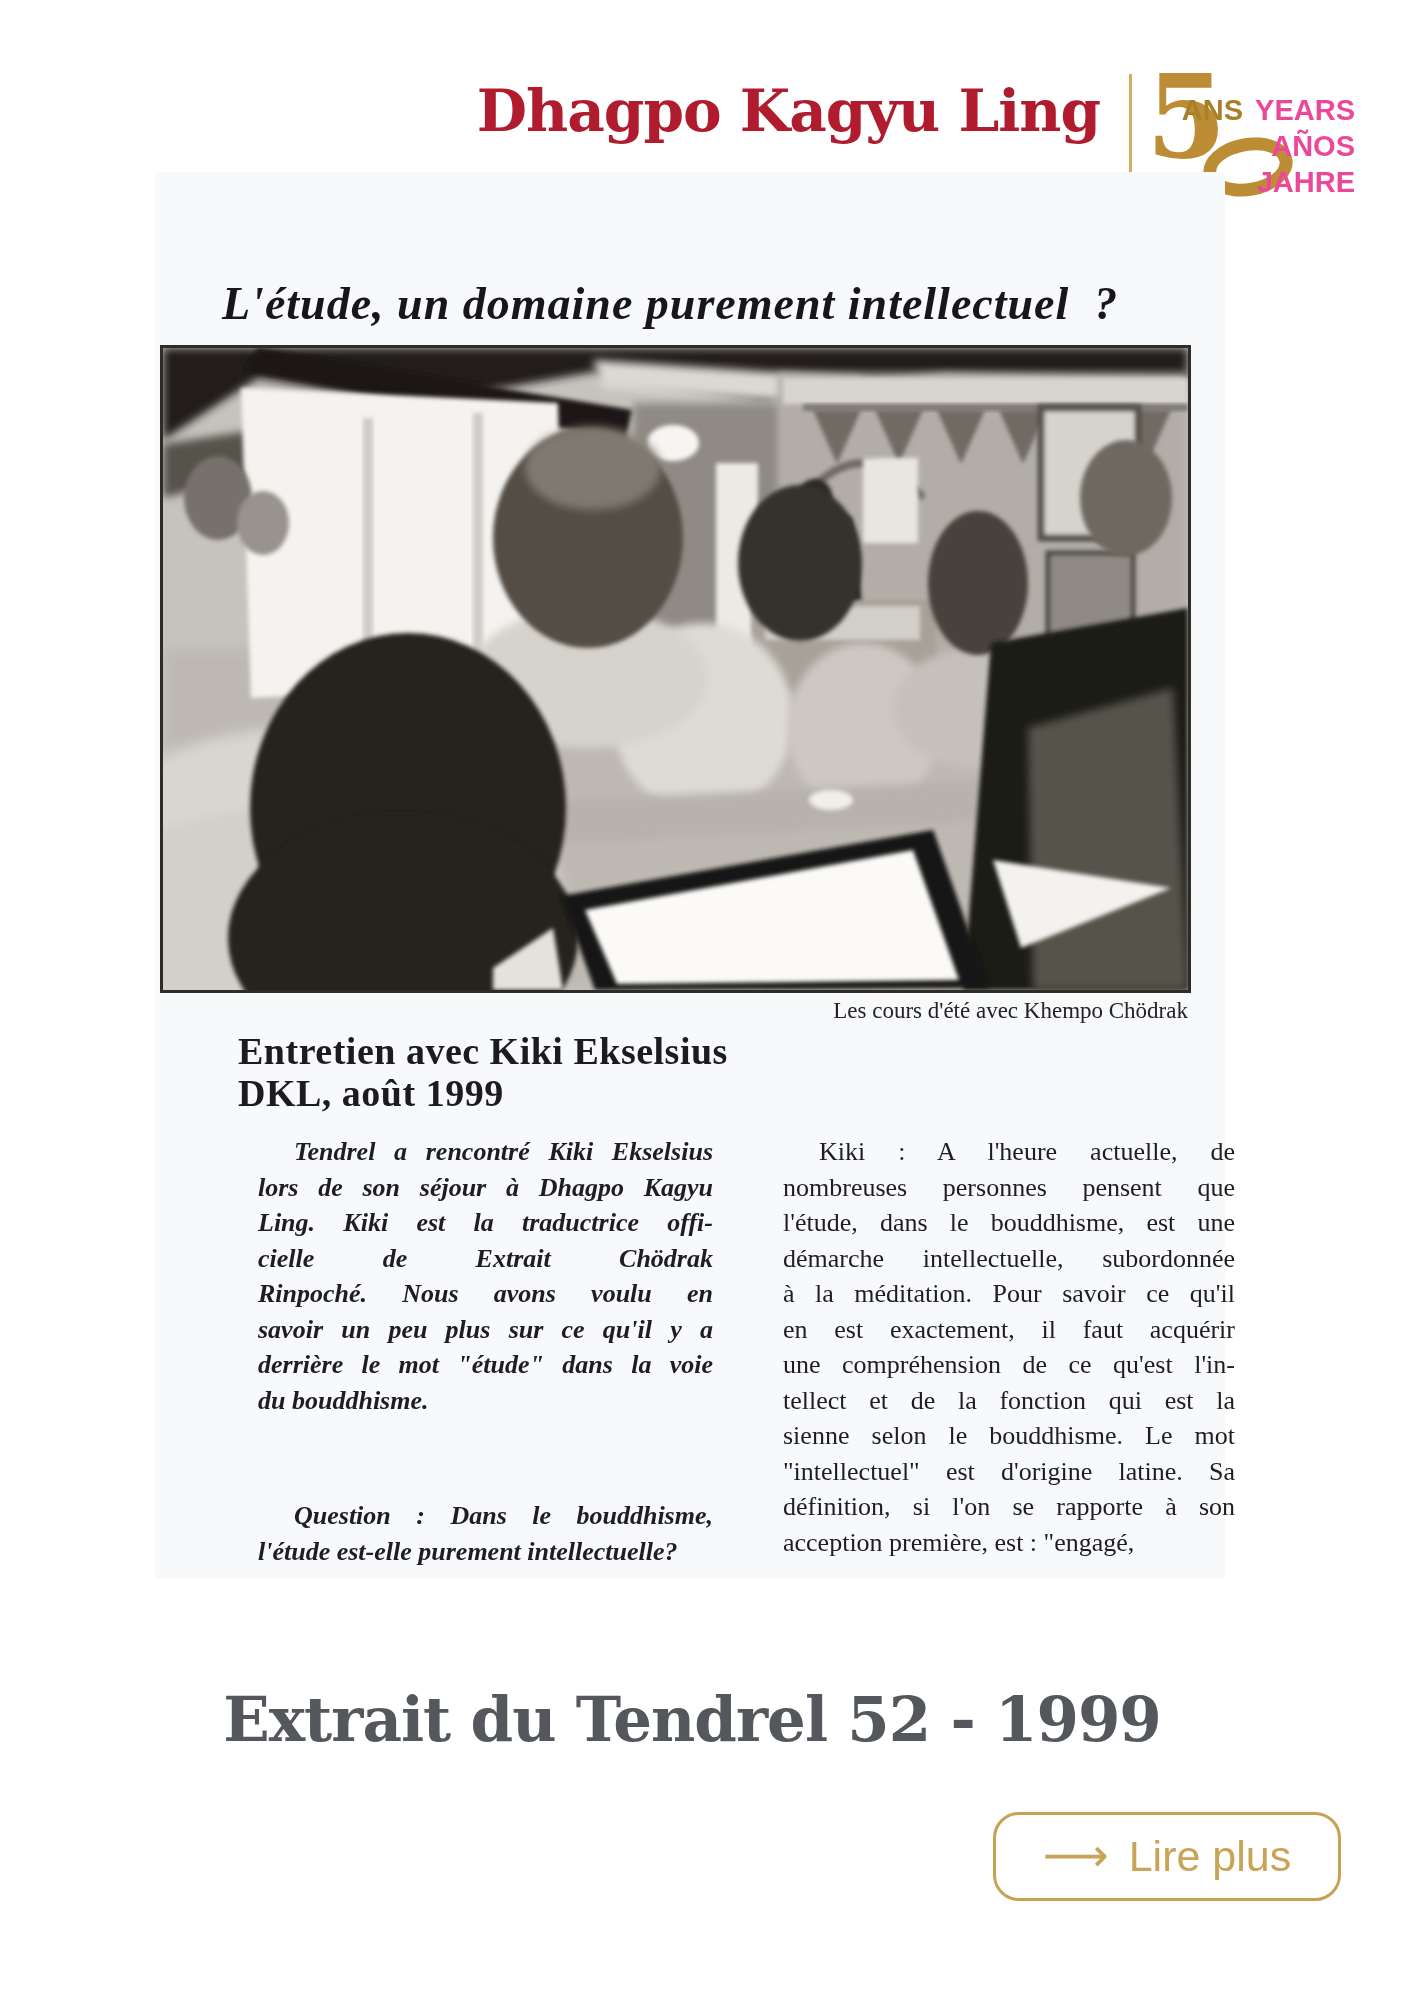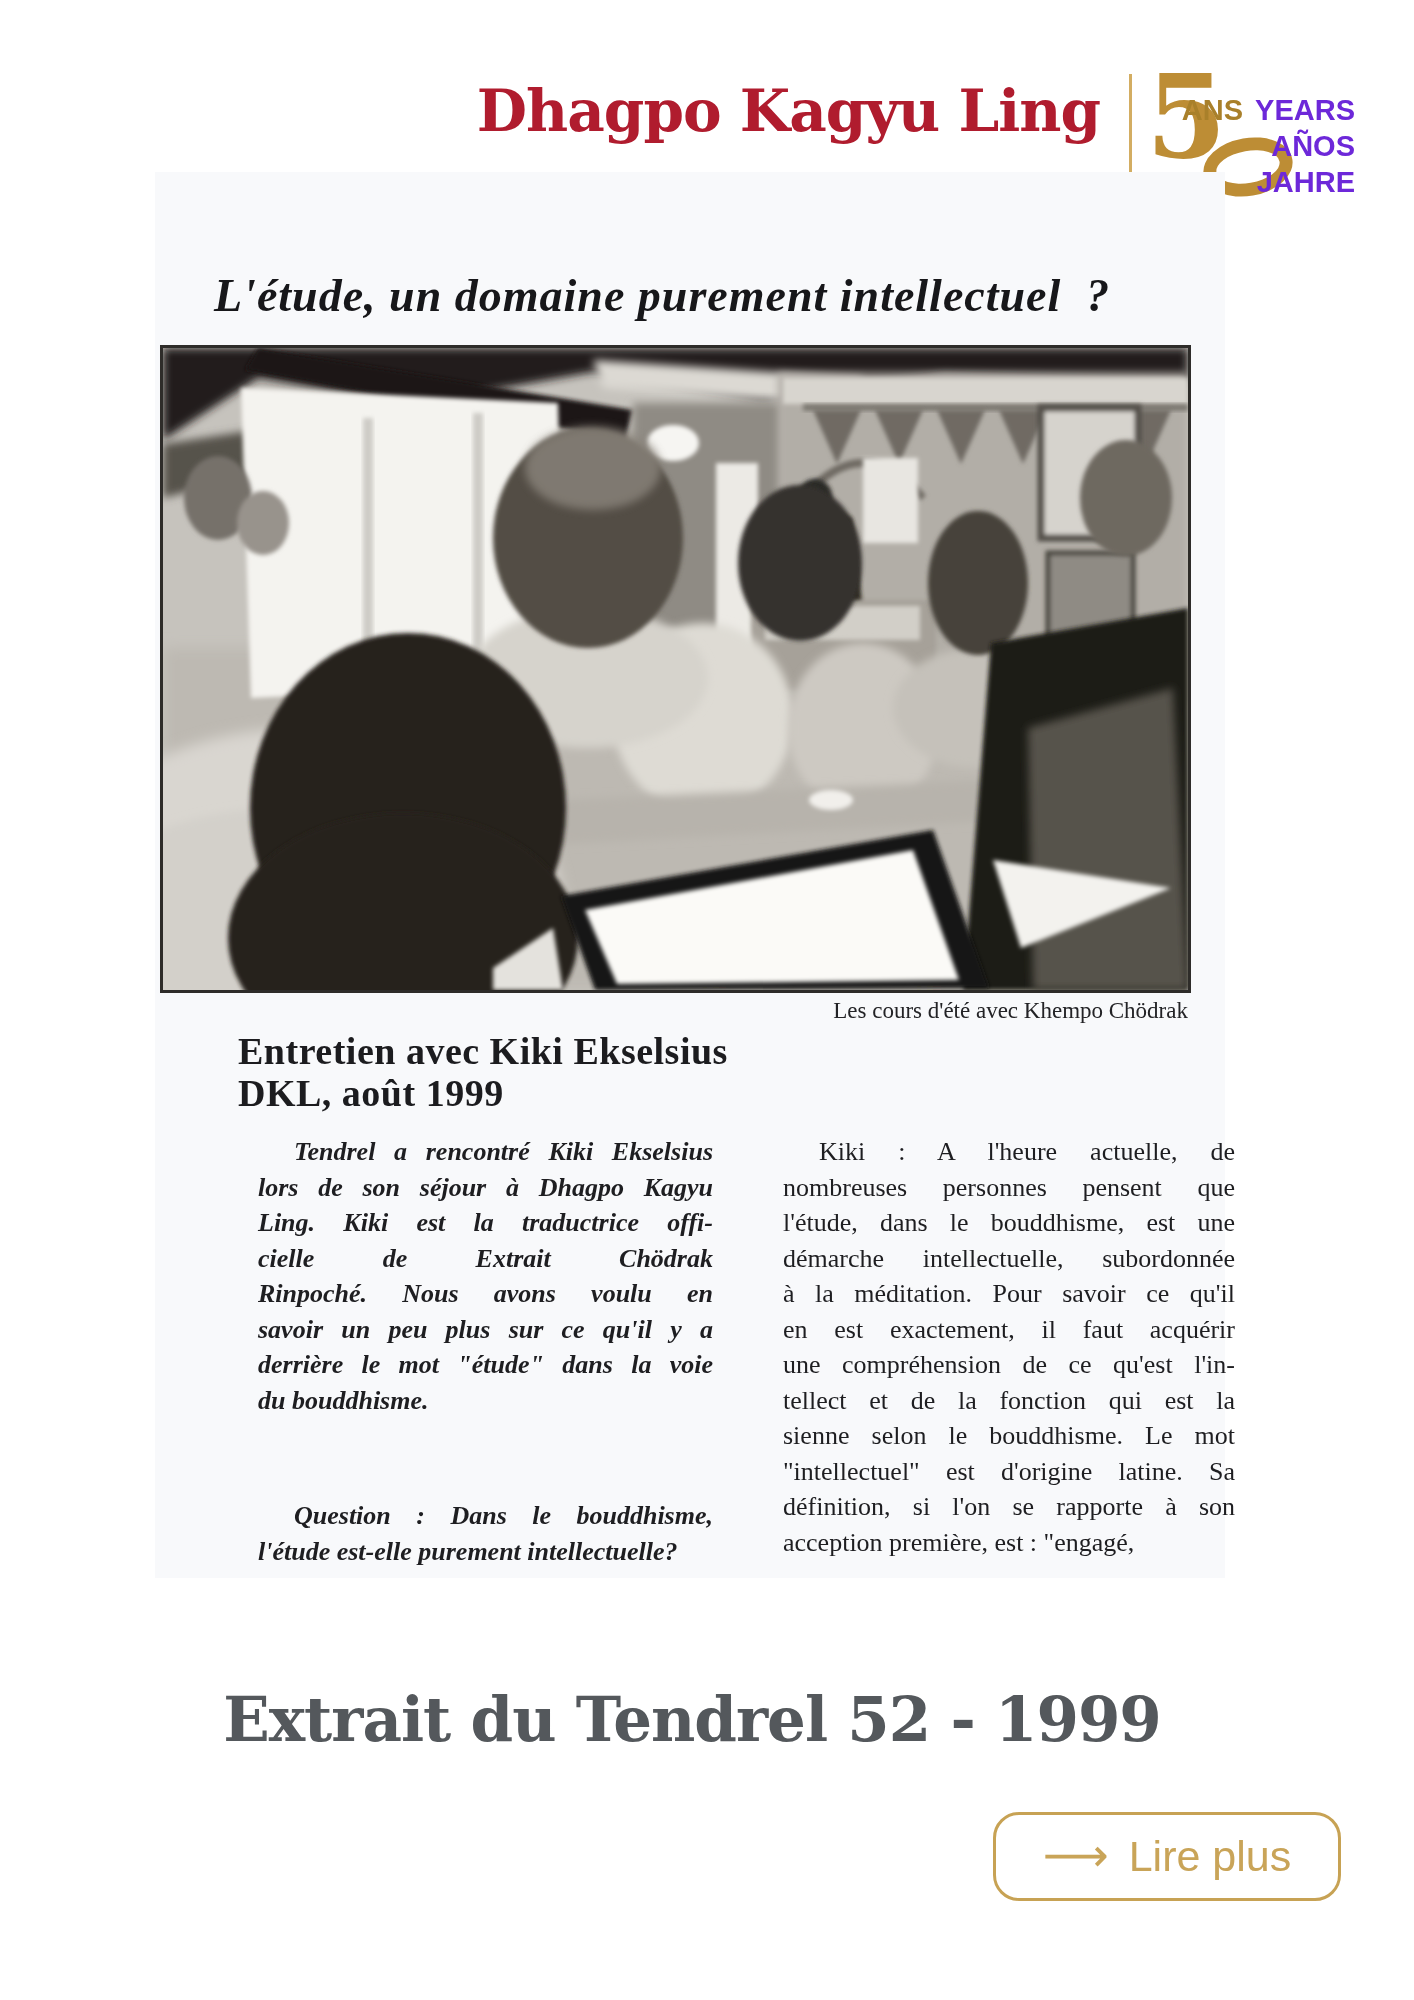--- a/index.html
+++ b/index.html
@@ -12,25 +12,25 @@
     color:#b01c2e;letter-spacing:-1px;margin:0;}
   .anniv-sep{position:absolute;left:1129px;top:74px;width:3px;height:104px;background:#d3ad62;}
   .anniv-digit{position:absolute;left:1146px;top:58px;font-family:"DejaVu Serif",serif;
     font-weight:bold;font-size:116px;line-height:116px;color:#bd8d35;letter-spacing:-4px;}
   .zero-loop{position:absolute;left:1203px;top:138px;width:64px;height:32px;
     border:13px solid #bd8d35;border-radius:50%;transform:rotate(-10deg);}
   .anniv-labels{position:absolute;left:1215px;top:92px;width:140px;text-align:right;
     font-family:"Liberation Sans",sans-serif;font-weight:bold;font-size:29px;line-height:36px;}
   .anniv-labels .row1{display:flex;justify-content:flex-end;gap:12px;}
   .lbl-dark{color:#a9802a;margin-left:10px;}
-  .lbl-light{color:#6d28d9;}
+  .lbl-light{color:#ec4899;}
 
   
   .scan{position:absolute;left:155px;top:172px;width:1070px;height:1406px;background:#f8f9fb;}
-  .article-title{position:absolute;left:55px;top:92px;width:960px;margin:4px;
+  .article-title{position:absolute;left:55px;top:92px;width:960px;margin:12px;
     font-style:italic;font-weight:bold;font-size:46px;line-height:56px;color:#17171a;
     white-space:pre-wrap;letter-spacing:1px;}
   .photo-frame{position:absolute;left:5px;top:173px;width:1025px;height:642px;
     border:3px solid #2e2c29;background:#c6c3bd;}
   .photo-frame svg{display:block;width:100%;height:100%;}
   .photo-caption{position:absolute;right:37px;top:826px;width:600px;text-align:right;
     font-size:23px;color:#232326;}
   .heading{position:absolute;left:83px;top:858px;width:500px;
     font-weight:bold;font-size:38px;line-height:42px;color:#1c1c1f;letter-spacing:.5px;}
   .col{position:absolute;color:#1e1e21;font-size:26px;line-height:35.5px;margin-left:20px;}

